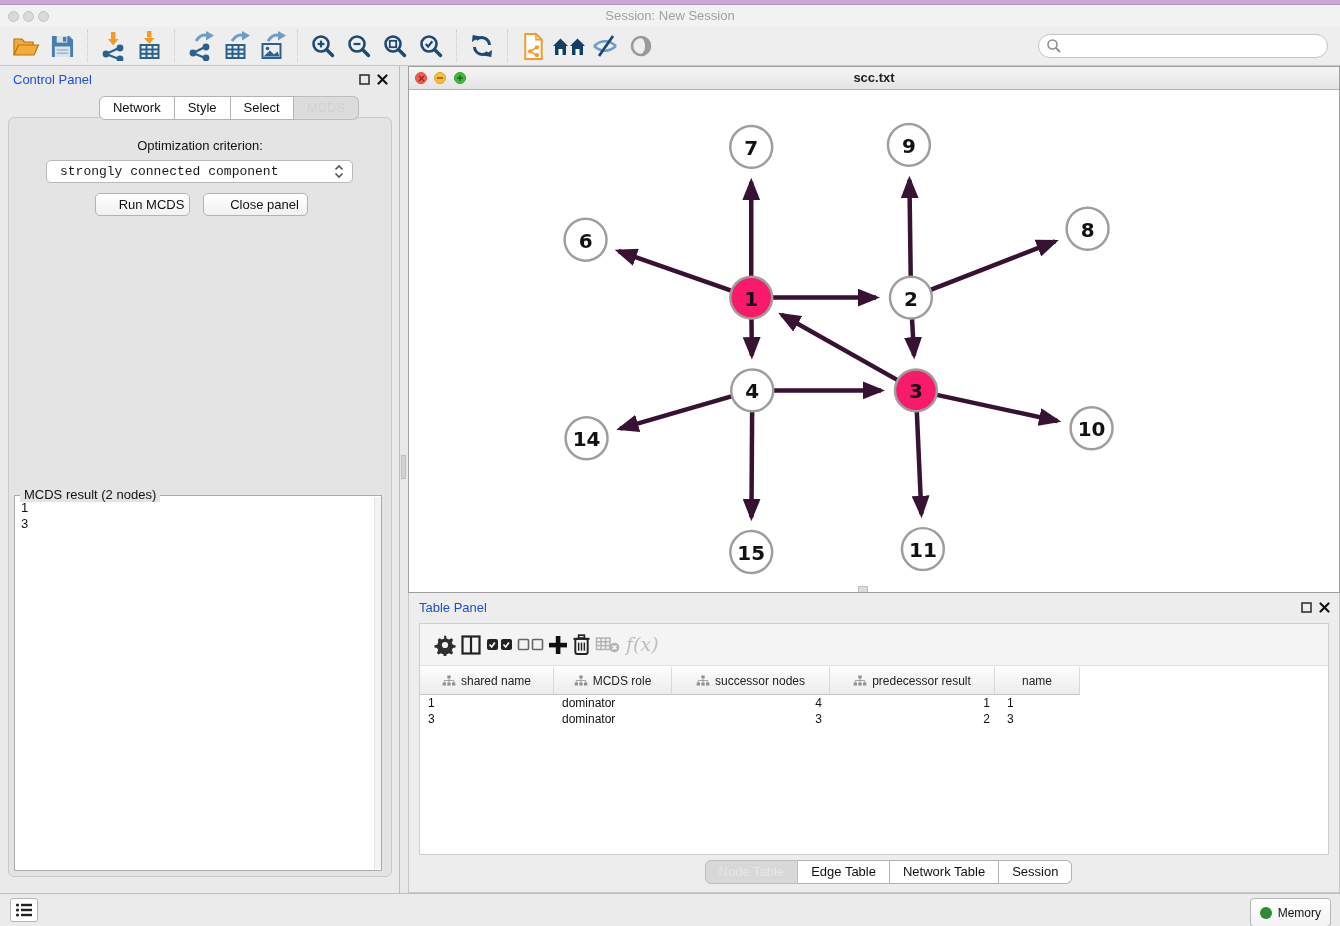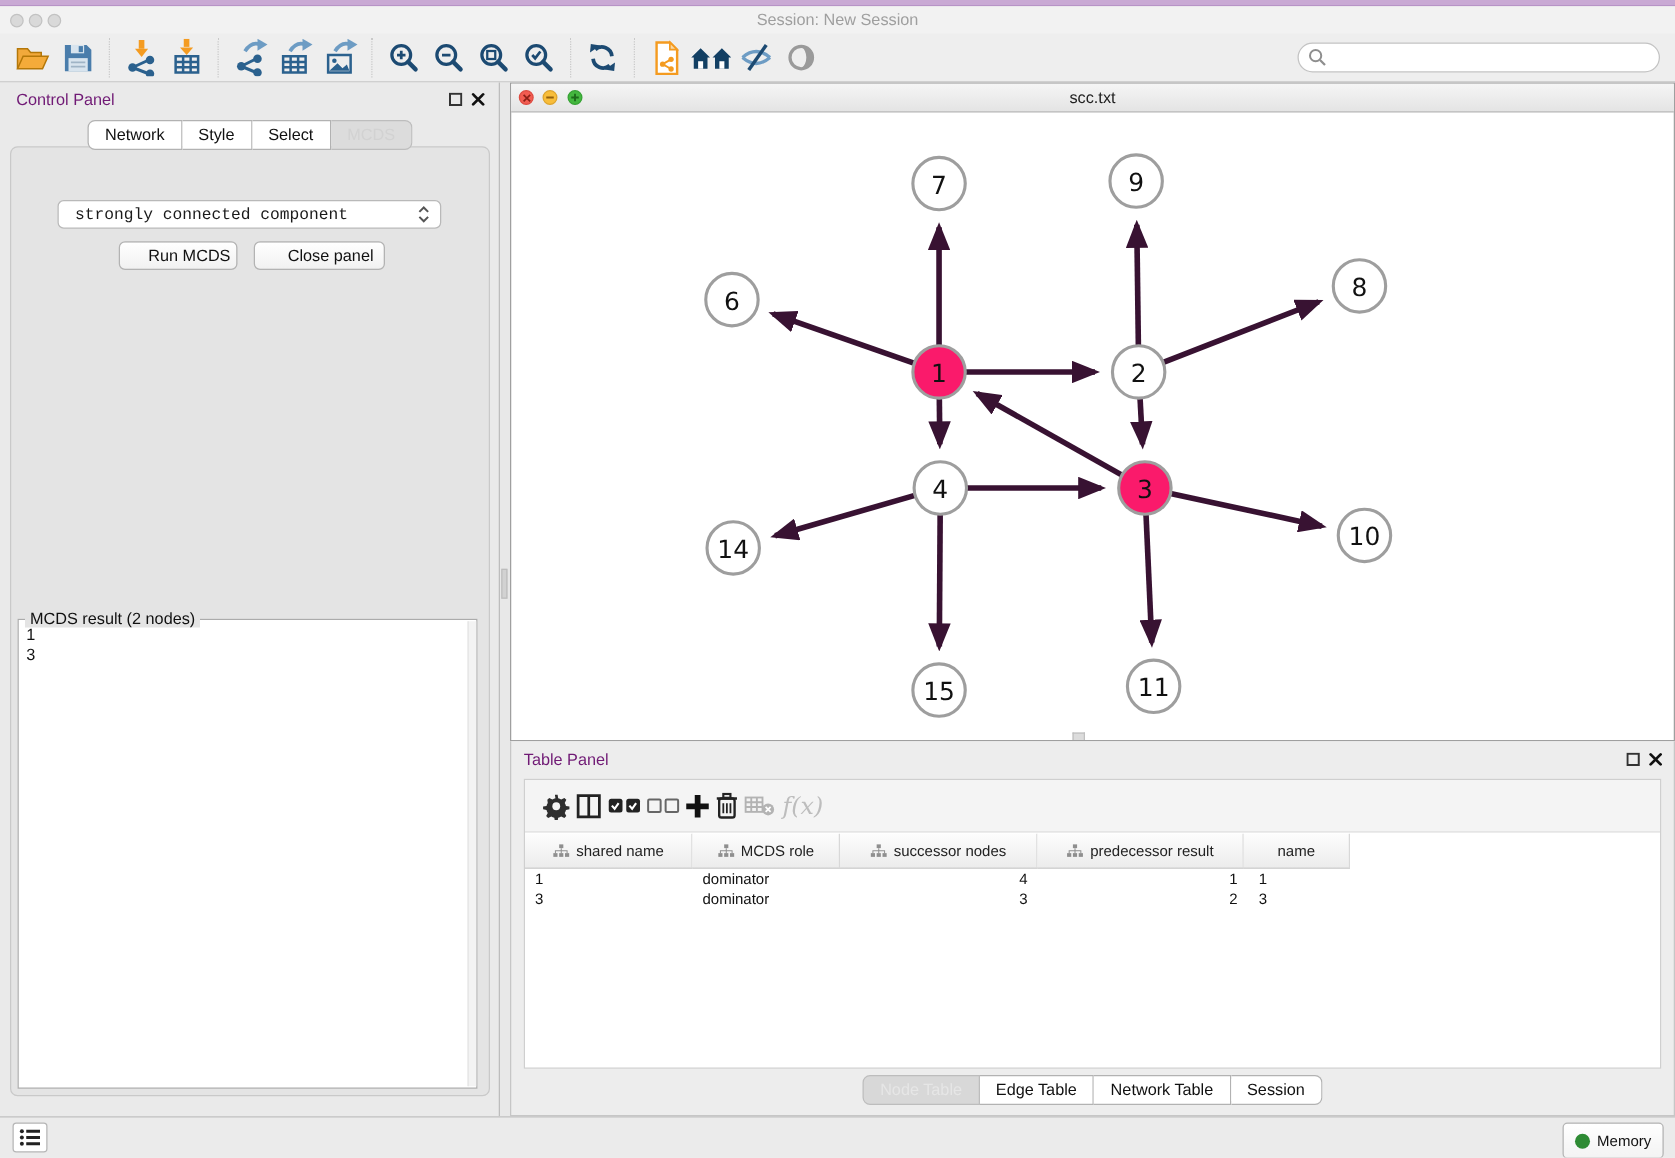--- a/index.html
+++ b/index.html
@@ -20,25 +20,25 @@
   .tbtn { width:36px; height:36px; display:flex; align-items:center; justify-content:center; flex:0 0 auto; }
   .tsep { width:1px; height:32px; border-left:1px dotted #c9c9c9; margin:0 7px; flex:0 0 auto; }
   .search-field {
     margin-left:auto; margin-right:12px; width:290px; height:24px; background:#fff;
     border:1px solid #c3c3c3; border-radius:13px; display:flex; align-items:center; padding-left:7px;
   }
   .search-field input { border:none; outline:none; flex:1; height:18px; font-size:13px; background:transparent; }
   
   .control-panel { position:absolute; top:66px; left:0; width:400px; height:827px; background:#eaeaea; border-right:1px solid #bdbdbd; }
   .panel-header { position:relative; height:28px; }
-  .panel-title { position:absolute; left:13px; top:6px; font-size:13px; color:#701a75; }
+  .panel-title { position:absolute; left:13px; top:6px; font-size:13px; color:#1d4ed8; }
   .panel-float { position:absolute; top:8px; display:flex; }
   .panel-close { position:absolute; top:8px; display:flex; }
   .cp-float { right:29px; } .cp-close { right:11px; }
-  .seg { display:flex; }
+  .seg { display:flex;margin-left:29px; }
   .seg .tab { background:#fff; border:1px solid #b2b2b2; border-left-width:0; padding:3px 13px 4px; font-size:13px; color:#111; white-space:nowrap; }
   .seg .tab:first-child { border-left-width:1px; border-radius:6px 0 0 6px; }
   .seg .tab:last-child { border-radius:0 6px 6px 0; }
   .seg .tab.selected { background:#dcdcdc; color:#d2d2d2; border-color:#bdbdbd; }
   .cp-tabs { position:absolute; top:30px; left:0; width:400px; display:flex; justify-content:center; z-index:2; }
   .cp-inner { position:absolute; left:8px; right:7px; top:51px; bottom:16px; background:#e4e4e4; border:1px solid #c9c9c9; border-radius:6px; }
   .opt-label { position:absolute; top:20px; left:0; right:0; text-align:center; font-size:13px; color:#111; }
   .dropdown {
     position:absolute; top:42px; left:37px; width:307px; height:23px; background:#fff;
     border:1px solid #b9b9b9; border-radius:5px; display:flex; align-items:center; padding:0 8px 0 13px; font-size:13px;
@@ -52,21 +52,21 @@
   .btn-run { top:75px; left:86px; width:95px; }
   .btn-closepanel { top:75px; left:194px; width:105px; }
   .result-box { position:absolute; left:5px; right:9px; top:377px; bottom:5px; background:#fff; border:1px solid #ababab; }
   .result-legend { position:absolute; top:-9px; left:5px; background:#e4e4e4; padding:0 4px; font-size:13px; color:#111; }
   .result-items { position:absolute; top:4px; left:6px; right:10px; font-size:13px; line-height:16px; color:#111; }
   .result-scroll { position:absolute; top:1px; bottom:1px; right:0; width:7px; background:#f3f3f3; border-left:1px solid #e3e3e3; }
   
   .v-splitter { position:absolute; top:66px; left:400px; width:8px; height:827px; background:#e8e8e8; }
   .v-handle { position:absolute; top:389px; left:1px; width:5px; height:24px; background:#d2d2d2; border:1px solid #bdbdbd; }
   
-  .network-window { position:absolute; top:66px; left:408px; width:932px; height:527px; background:#fff; border:1px solid #9f9f9f; }
+  .network-window { position:absolute; top:66px; left:408px; width:932px; height:527px; background:#fff; border:1px solid #9f9f9f;font-weight:bold; }
   .nw-titlebar { position:absolute; top:0; left:0; right:0; height:23px; background:linear-gradient(#f5f5f5,#e4e4e4); border-bottom:1px solid #b3b3b3; }
   .nw-title { position:absolute; left:0; right:0; top:0; line-height:22px; text-align:center; font-size:13px; color:#222; }
   .mac-dot { position:absolute; top:5px; width:12px; height:12px; border-radius:50%; display:flex; align-items:center; justify-content:center; }
   .mac-red { left:6px; background:#f25c51; border:1px solid #dd4a40; }
   .mac-yellow { left:25px; background:#f8bd3a; border:1px solid #dda42c; }
   .mac-green { left:45px; background:#44b73f; border:1px solid #35a233; }
   .nw-canvas { position:absolute; top:23px; left:0; right:0; bottom:0; }
   .nw-canvas svg { width:100%; height:100%; display:block; }
   .nw-handle { position:absolute; bottom:0; left:449px; width:10px; height:6px; background:#dcdcdc; border:1px solid #c0c0c0; border-bottom:none; }
   
@@ -332,20 +332,21 @@
         </span>
       </span>
   </div>
   <div class="cp-tabs seg">
     <span class="tab">Network</span>
     <span class="tab">Style</span>
     <span class="tab">Select</span>
     <span class="tab selected">MCDS</span>
   </div>
   <div class="cp-inner">
+    <div class="opt-label">Optimization criterion:</div>
     <div class="dropdown">
       <span class="dd-value">strongly connected component</span>
       <span style="display: inline-flex; align-items: center;">
           <svg width="10" height="15" viewBox="0 0 10 15">
             <path d="M1.5 5.5 L5 2 8.5 5.5" fill="none" stroke="#555" stroke-width="1.6"></path>
             <path d="M1.5 9.5 L5 13 8.5 9.5" fill="none" stroke="#555" stroke-width="1.6"></path>
           </svg>
         </span>
     </div>
     <div class="btn btn-run">Run MCDS</div>

